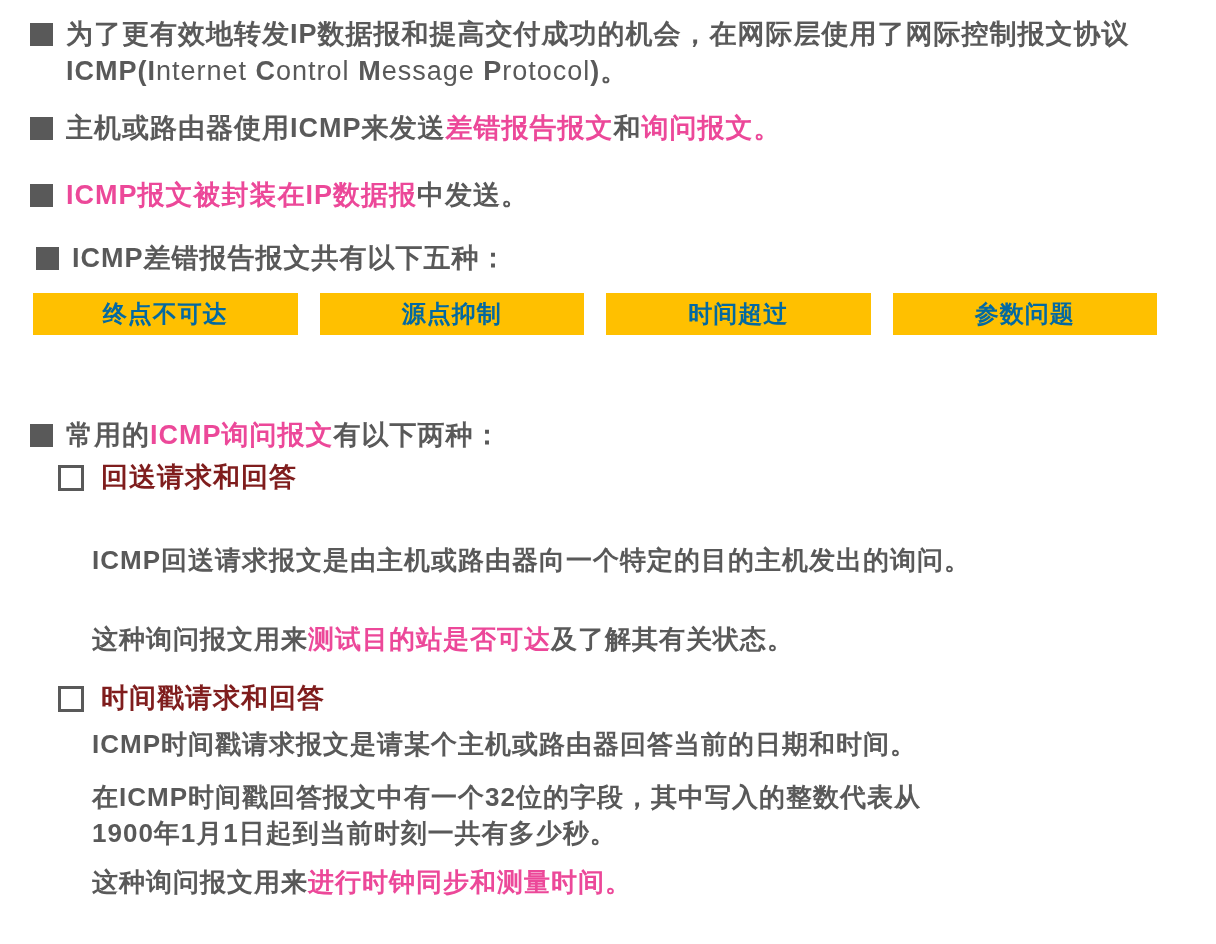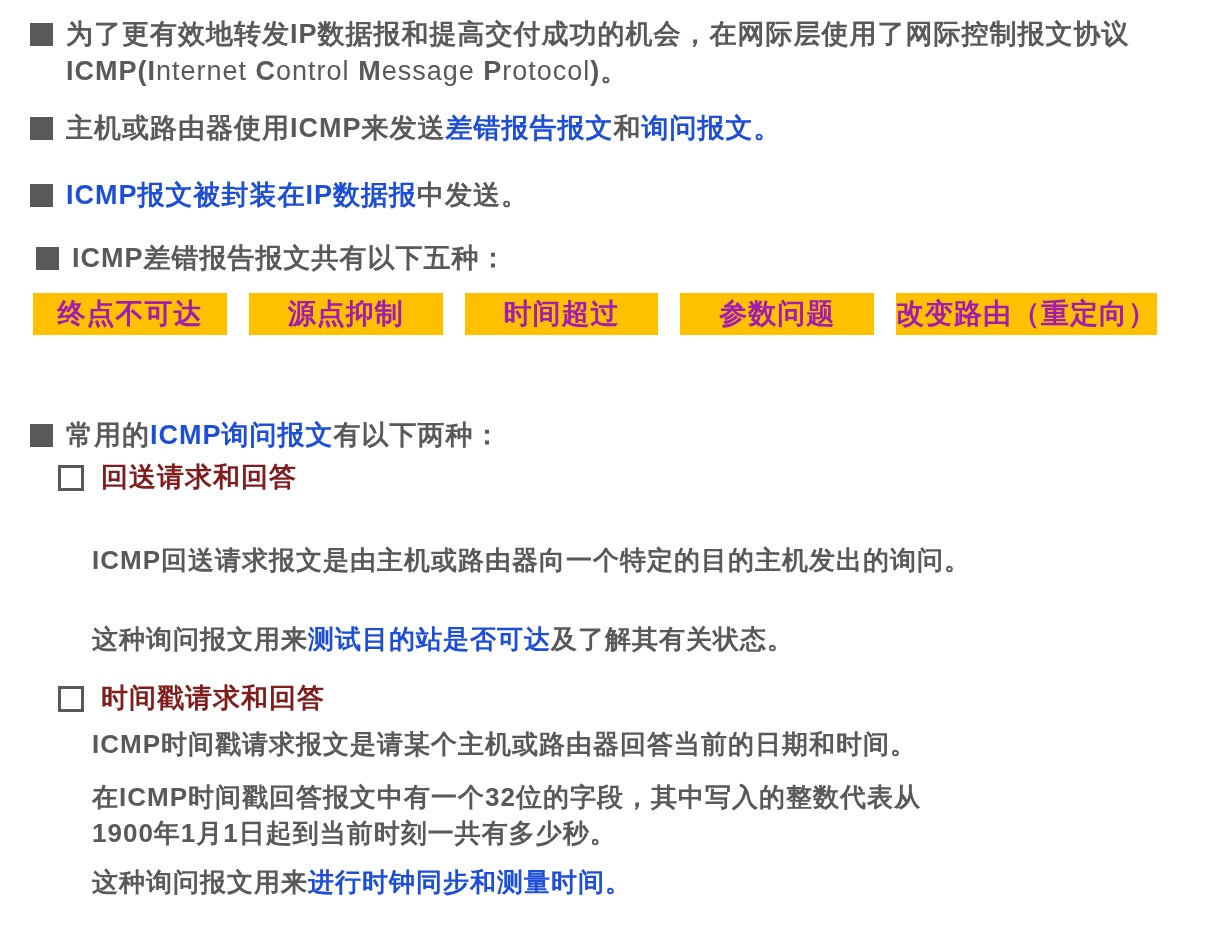--- a/index.html
+++ b/index.html
@@ -19,28 +19,28 @@
   .bt {
     font-size:27px; font-weight:700; color:#595959;
     line-height:37px; letter-spacing:1px; white-space:nowrap;
   }
   .sub-title { font-size:27px; font-weight:700; color:#7f1d1d; line-height:33px; letter-spacing:1px; white-space:nowrap; }
 
   .para {
     position:absolute; font-size:26px; font-weight:700; color:#595959;
     line-height:36px; letter-spacing:1px; white-space:nowrap;
   }
-  .red { color:#1d4ed8; }
+  .red { color:#ec4899; }
   .n   { font-weight:400; }
 
   
   .boxes { position:absolute; left:33px; top:293px; width:1124px; display:flex; gap:22px; }
   .ebox {
-    flex:1; height:42px; background:#ffc000; color:#a21caf;
-    font-size:28px; font-weight:700; letter-spacing:1px;
+    flex:1; height:42px; background:#ffc000; color:#0369a1;
+    font-size:24px; font-weight:700; letter-spacing:1px;
     display:flex; align-items:center; justify-content:center; white-space:nowrap;
   }
 </style>
 </head>
 <body>
 
 <div class="slide">
 
   <div class="row" style="left:30px; top:16px;">
     <span class="sq"></span>
@@ -63,21 +63,20 @@
   <div class="row" style="left:36px; top:240px;">
     <span class="sq"></span>
     <div class="bt">ICMP差错报告报文共有以下五种：</div>
   </div>
 
   <div class="boxes">
     <div class="ebox">终点不可达</div>
     <div class="ebox">源点抑制</div>
     <div class="ebox">时间超过</div>
     <div class="ebox">参数问题</div>
-    <div class="ebox">改变路由（重定向）</div>
   </div>
 
   <div class="row" style="left:30px; top:417px;">
     <span class="sq"></span>
     <div class="bt"><span>常用的</span><span class="red">ICMP询问报文</span><span>有以下两种：</span></div>
   </div>
 
   <div class="row" style="left:58px; top:461px; gap:17px;">
     <span class="osq"></span>
     <div class="sub-title">回送请求和回答</div>

